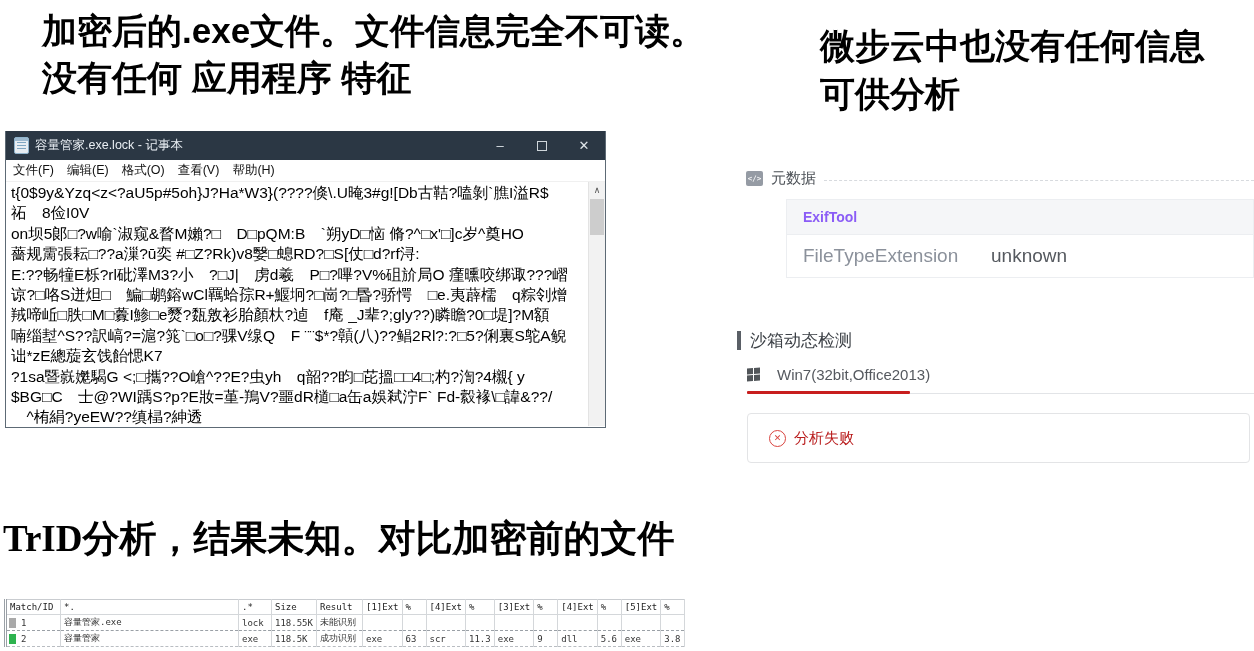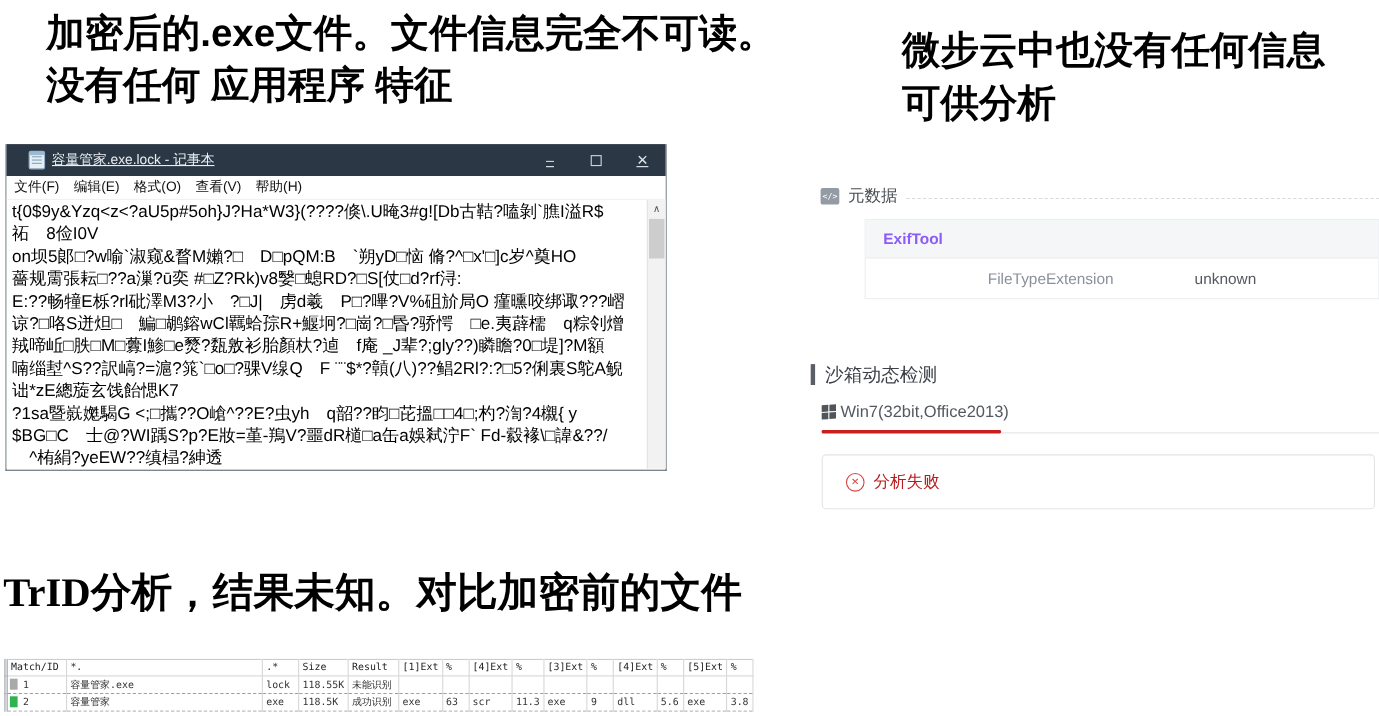--- a/index.html
+++ b/index.html
@@ -12,21 +12,21 @@
             font-family:"Liberation Sans", sans-serif; }
   .h-left  { left:42px; top:8px;  font-size:35px; line-height:1.33; width:760px; }
   .h-right { left:820px; top:22px; font-size:35px; line-height:1.38; width:430px; }
   .h-bottom{ left:3px; top:514px; font-size:37px; width:760px;
              font-family:"Liberation Serif", serif; font-weight:700; }
 
   
   .notepad { position:absolute; left:5px; top:131px; width:601px; height:297px;
              background:#fff; border:1px solid #5d6a75; border-top:none; }
   .np-titlebar { height:29px; background:#2b3744; display:flex; align-items:center;
-                 padding-left:20px; color:#e9eef3; font-size:12.5px;text-decoration:underline; }
+                 padding-left:8px; color:#e9eef3; font-size:12.5px; }
   .np-ico { width:15px; height:17px; background:#e8edf2; border:1px solid #8fb3cc;
             border-radius:2px; margin-right:6px; position:relative; flex:0 0 auto; }
   .np-ico::before { content:""; position:absolute; left:2px; right:2px; top:4px;
             height:1px; background:#7fa6c2; box-shadow:0 3px 0 #7fa6c2, 0 6px 0 #7fa6c2; }
   .np-ico::after { content:""; position:absolute; left:0; right:0; top:0; height:3px;
             background:#9db9cf; }
   .np-title { flex:1; white-space:nowrap; overflow:hidden; }
   .np-ctrls { display:flex; height:100%; }
   .np-btn { width:42px; height:100%; display:flex; align-items:center; justify-content:center;
             color:#dfe5ea; font-size:13px; cursor:default; }
@@ -51,31 +51,31 @@
   .tb-meta-ico { width:17px; height:15px; background:#959ba4; border-radius:2px;
                  color:#fff; font-size:7.5px; display:flex; align-items:center;
                  justify-content:center; font-family:"DejaVu Sans Mono",monospace; flex:0 0 auto; }
   .tb-meta-label { font-size:15px; color:#4a4f55; }
   .tb-meta-dash { flex:1; border-bottom:1px dashed #d7dade; height:1px; margin-top:4px; }
 
   .exif-card { position:absolute; left:786px; top:199px; width:468px;
                border:1px solid #eceef1; background:#fff; }
   .exif-head { background:#f5f6f8; padding:9px 16px; font-size:14px; font-weight:700;
                color:#8b5cf6; border-bottom:1px solid #eceef1; }
-  .exif-row { display:flex; padding:10px 16px; font-size:14px;justify-content:center; }
+  .exif-row { display:flex; padding:10px 16px; font-size:19px; }
   .exif-key { width:188px; color:#8b919b; flex:0 0 auto; }
   .exif-val { color:#55595f; }
 
   .sandbox-row { position:absolute; left:737px; top:329px; display:flex;
                  align-items:center; gap:9px; }
   .sandbox-bar { width:4px; height:19px; background:#5a5f66; flex:0 0 auto; }
   .sandbox-label { font-size:17px; color:#3c4046; }
 
   .env-tab { position:absolute; left:747px; top:366px; display:flex;
-             align-items:center; gap:4px; cursor:default; }
+             align-items:center; gap:17px; cursor:default; }
   .win-ico { width:13px; height:13px; display:grid; grid-template-columns:6px 6px;
              grid-template-rows:6px 6px; gap:1px; transform:skewY(-4deg); flex:0 0 auto; }
   .win-ico span { background:#515559; }
   .env-label { font-size:15px; color:#55595f; }
   .env-underline-red { position:absolute; left:747px; top:391px; width:163px; height:3px;
                        background:#c81e1e; border-radius:1px; }
   .env-underline-gray { position:absolute; left:910px; top:393px; width:344px; height:1px;
                         background:#e2e4e7; }
 
   .fail-box { position:absolute; left:747px; top:413px; width:503px; height:50px;

